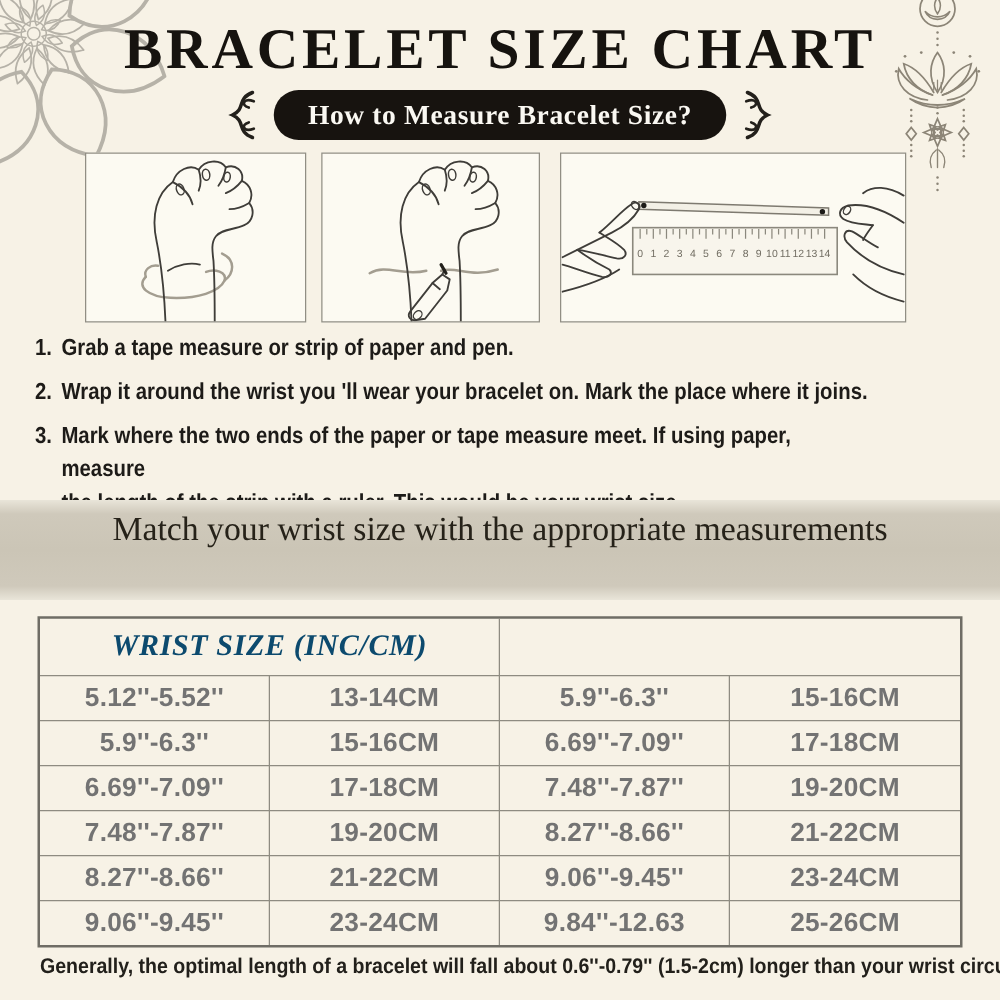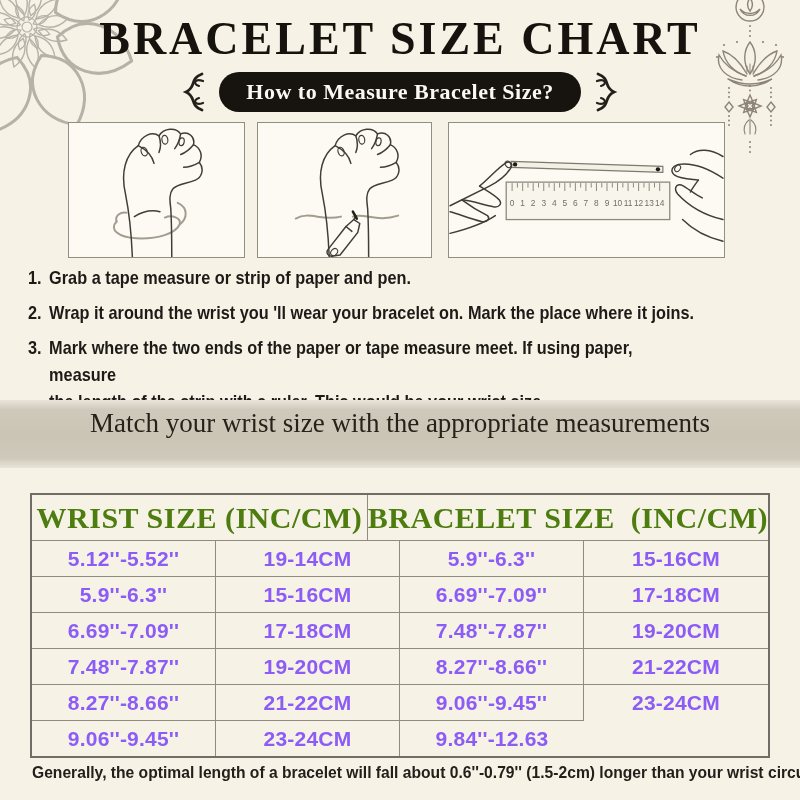--- a/index.html
+++ b/index.html
@@ -41,44 +41,44 @@
   .step {
     display:flex; margin-bottom:8px;
     font-size:18.5px; font-weight:700; color:#1d1b18;
     transform:scaleX(0.88); transform-origin:left center;
     line-height:27px;
   }
   .step-num { width:24px; flex:0 0 24px; }
   .step-text { white-space:pre-line; }
 
   .banner {
-    position:absolute; top:400px; left:0; width:100%; height:68px;
+    position:absolute; top:400px; left:0; width:100%; height:80px;
     background:linear-gradient(180deg,#e9e5d9 0%,#cfc9bb 14%,#cbc5b6 50%,#cfc9bb 86%,#e9e5d9 100%);
     text-align:center; padding-top:7px;
     font-family:"Liberation Serif", serif; font-size:27px; color:#262219;
     line-height:33px;
   }
   .banner div { white-space:nowrap; }
 
   .size-table {
     position:absolute; top:493px; left:30px; width:740px;
     border:2px solid #6f6d65; background:#f7f2e6;
   }
   .thead { display:grid; grid-template-columns:1fr 1fr; }
   .th {
     height:45px; display:flex; align-items:center; justify-content:center;
-    font-family:"Liberation Serif", serif; font-weight:700; font-size:30px;
-    letter-spacing:0.5px; color:#4d7c0f; white-space:pre;
+    font-family:"Liberation Serif", serif; font-weight:700; font-size:24px;
+    letter-spacing:0.5px; color:#0c4a6e; white-space:pre;font-style:italic;
   }
   .th:first-child { border-right:1px solid #8e8b81; }
   .trow { display:grid; grid-template-columns:1fr 1fr 1fr 1fr; }
   .td {
     height:36px; display:flex; align-items:center; justify-content:center;
     border-top:1px solid #8e8b81; font-weight:700; font-size:21px;
-    color:#8b5cf6; letter-spacing:0.2px;
+    color:#737373; letter-spacing:0.2px;
   }
   .td:not(:last-child) { border-right:1px solid #8e8b81; }
 
   .footer {
     position:absolute; top:763px; left:0; width:100%;
     text-align:center; font-size:17px; font-weight:700; color:#22201b;
     transform:scaleX(0.92); transform-origin:center; white-space:nowrap;
   }
 </style>
 </head>
@@ -328,25 +328,24 @@
     </div>
   </div>
 
   <div class="banner">
     <div>Match your wrist size with the appropriate measurements</div>
   </div>
 
   <div class="size-table">
     <div class="thead">
       <div class="th">WRIST SIZE (INC/CM)</div>
-      <div class="th">BRACELET SIZE  (INC/CM)</div>
     </div>
     <div class="trow">
       <div class="td">5.12''-5.52''</div>
-      <div class="td">19-14CM</div>
+      <div class="td">13-14CM</div>
       <div class="td">5.9''-6.3''</div>
       <div class="td">15-16CM</div>
     </div>
     <div class="trow">
       <div class="td">5.9''-6.3''</div>
       <div class="td">15-16CM</div>
       <div class="td">6.69''-7.09''</div>
       <div class="td">17-18CM</div>
     </div>
     <div class="trow">
@@ -364,18 +363,19 @@
     <div class="trow">
       <div class="td">8.27''-8.66''</div>
       <div class="td">21-22CM</div>
       <div class="td">9.06''-9.45''</div>
       <div class="td">23-24CM</div>
     </div>
     <div class="trow">
       <div class="td">9.06''-9.45''</div>
       <div class="td">23-24CM</div>
       <div class="td">9.84''-12.63</div>
+      <div class="td">25-26CM</div>
     </div>
   </div>
 
   <div class="footer">Generally, the optimal length of a bracelet will fall about 0.6''-0.79'' (1.5-2cm) longer than your wrist circumference.</div>
 
 </div>
 
 </body></html>

